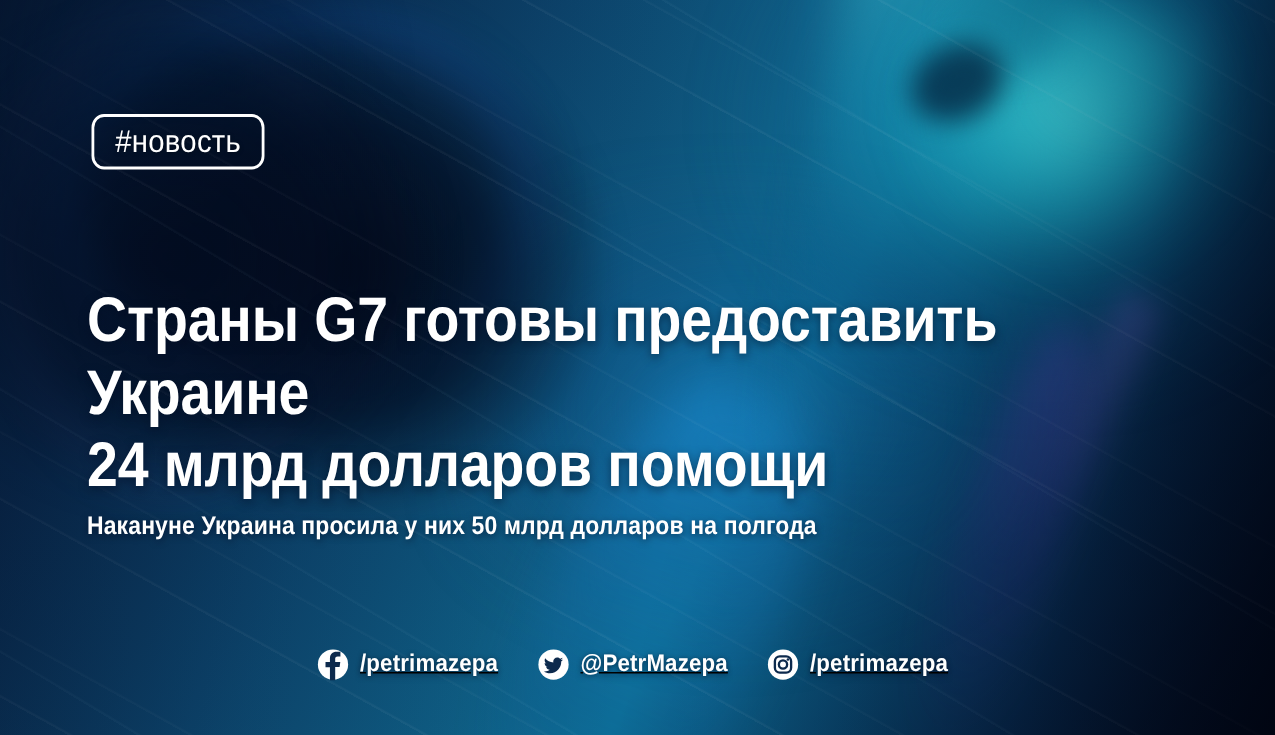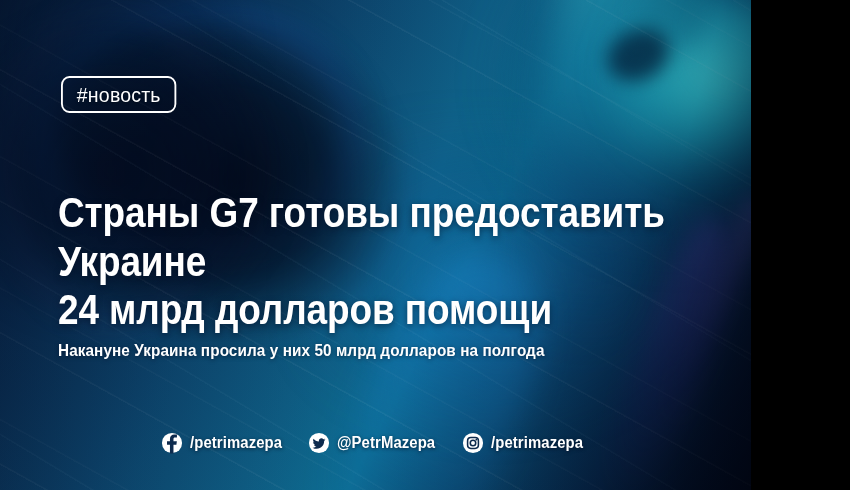--- a/index.html
+++ b/index.html
@@ -3,21 +3,21 @@
 <meta charset="utf-8">
 <title>Petr Mazepa news card</title>
 <style>
   html, body {
     margin: 0;
     padding: 0;
     background: #000;
   }
   #card {
     position: relative;
-    width: 751px;
+    width: 850px;
     height: 490px;
     overflow: hidden;
     font-family: "Liberation Sans", sans-serif;
     background: #0f766e;
     user-select: none;
   }
 
   
   .bg-layer { position: absolute; inset: 0; }
 
@@ -246,20 +246,21 @@
     white-space: nowrap;
   }
 
   .social-bar {
     position: absolute;
     left: 0; right: 0; top: 432px;
     display: flex;
     justify-content: center;
     align-items: center;
     gap: 19px;
+    text-decoration: underline;
   }
   .social-item {
     display: flex;
     align-items: center;
     gap: 7px;
   }
   .social-item .handle {
     color: #ffffff;
     font-family: "Liberation Sans Narrow", "Liberation Sans", sans-serif;
     font-size: 16px;

